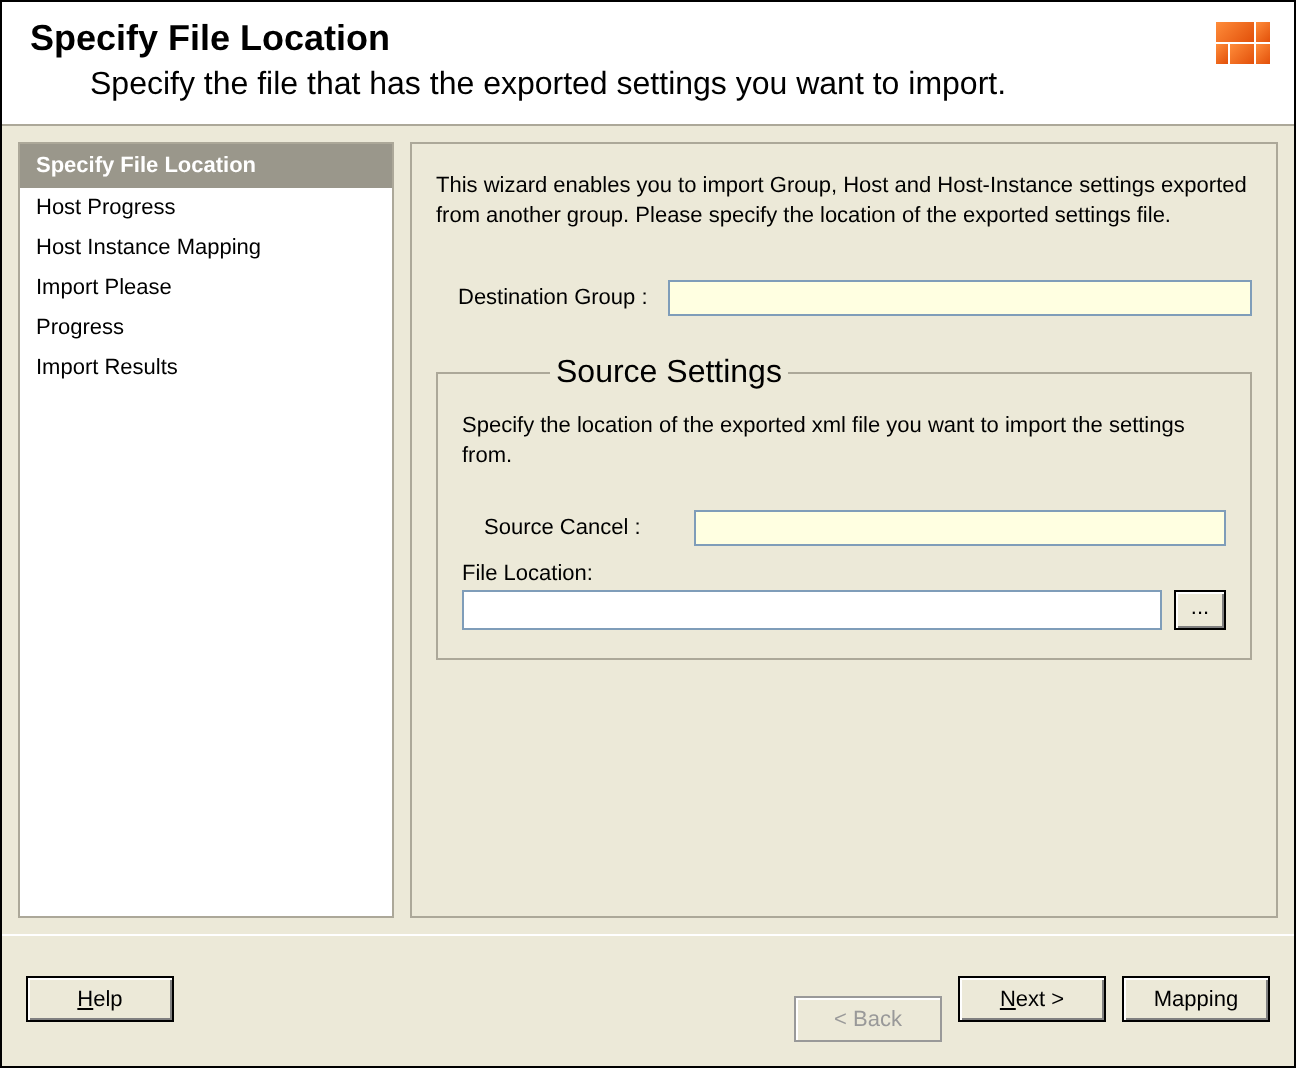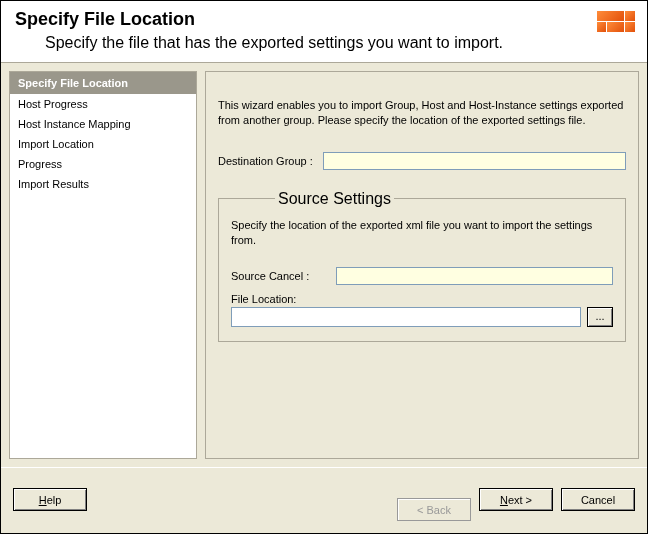--- a/index.html
+++ b/index.html
@@ -101,30 +101,31 @@
   .sidebar li.active {
     background: #9a978b;
     color: #fff;
     font-weight: bold;
     padding-top:5px; padding-bottom:5px;
   }
   .main {
     flex: 1;
     background: #ece9d8;
     border: 1px solid #aca899;
-    padding: 26px 12px;
+    padding: 14px 12px;
     font-size: 11px;
     display: flex;
     flex-direction: column;
   }
   .intro { margin-bottom: 24px; line-height: 1.35; }
   .row {
     display: flex;
     align-items: center;
     margin-bottom: 8px;
+    margin-left: 11px;
   }
   .row label {
     width: 105px;
     flex-shrink: 0;
   }
   .ro-input {
     flex: 1;
     height: 18px;
     background: #ffffe1;
     border: 1px solid #7f9db9;
@@ -211,21 +212,21 @@
     </div>
   </div>
 
   <div class="body">
 
     <div class="sidebar">
       <ul>
         <li class="active">Specify File Location</li>
         <li>Host Progress</li>
         <li>Host Instance Mapping</li>
-        <li>Import Location</li>
+        <li>Import Please</li>
         <li>Progress</li>
         <li>Import Results</li>
       </ul>
     </div>
 
     <div class="main">
       <div class="intro">This wizard enables you to import Group, Host and Host-Instance settings exported from another group. Please specify the location of the exported settings file.</div>
 
       <div class="row">
         <label>Destination Group :</label>
@@ -251,16 +252,16 @@
       </fieldset>
     </div>
 
   </div>
 
   <div class="footer">
     <button class="btn"><span class="underline-char">H</span>elp</button>
     <div class="spacer"></div>
     <button class="btn" disabled="">&lt; Back</button>
     <button class="btn"><span class="underline-char">N</span>ext &gt;</button>
-    <button class="btn">Cancel</button>
+    <button class="btn">Mapping</button>
   </div>
 
 </div>
 
 </body></html>

